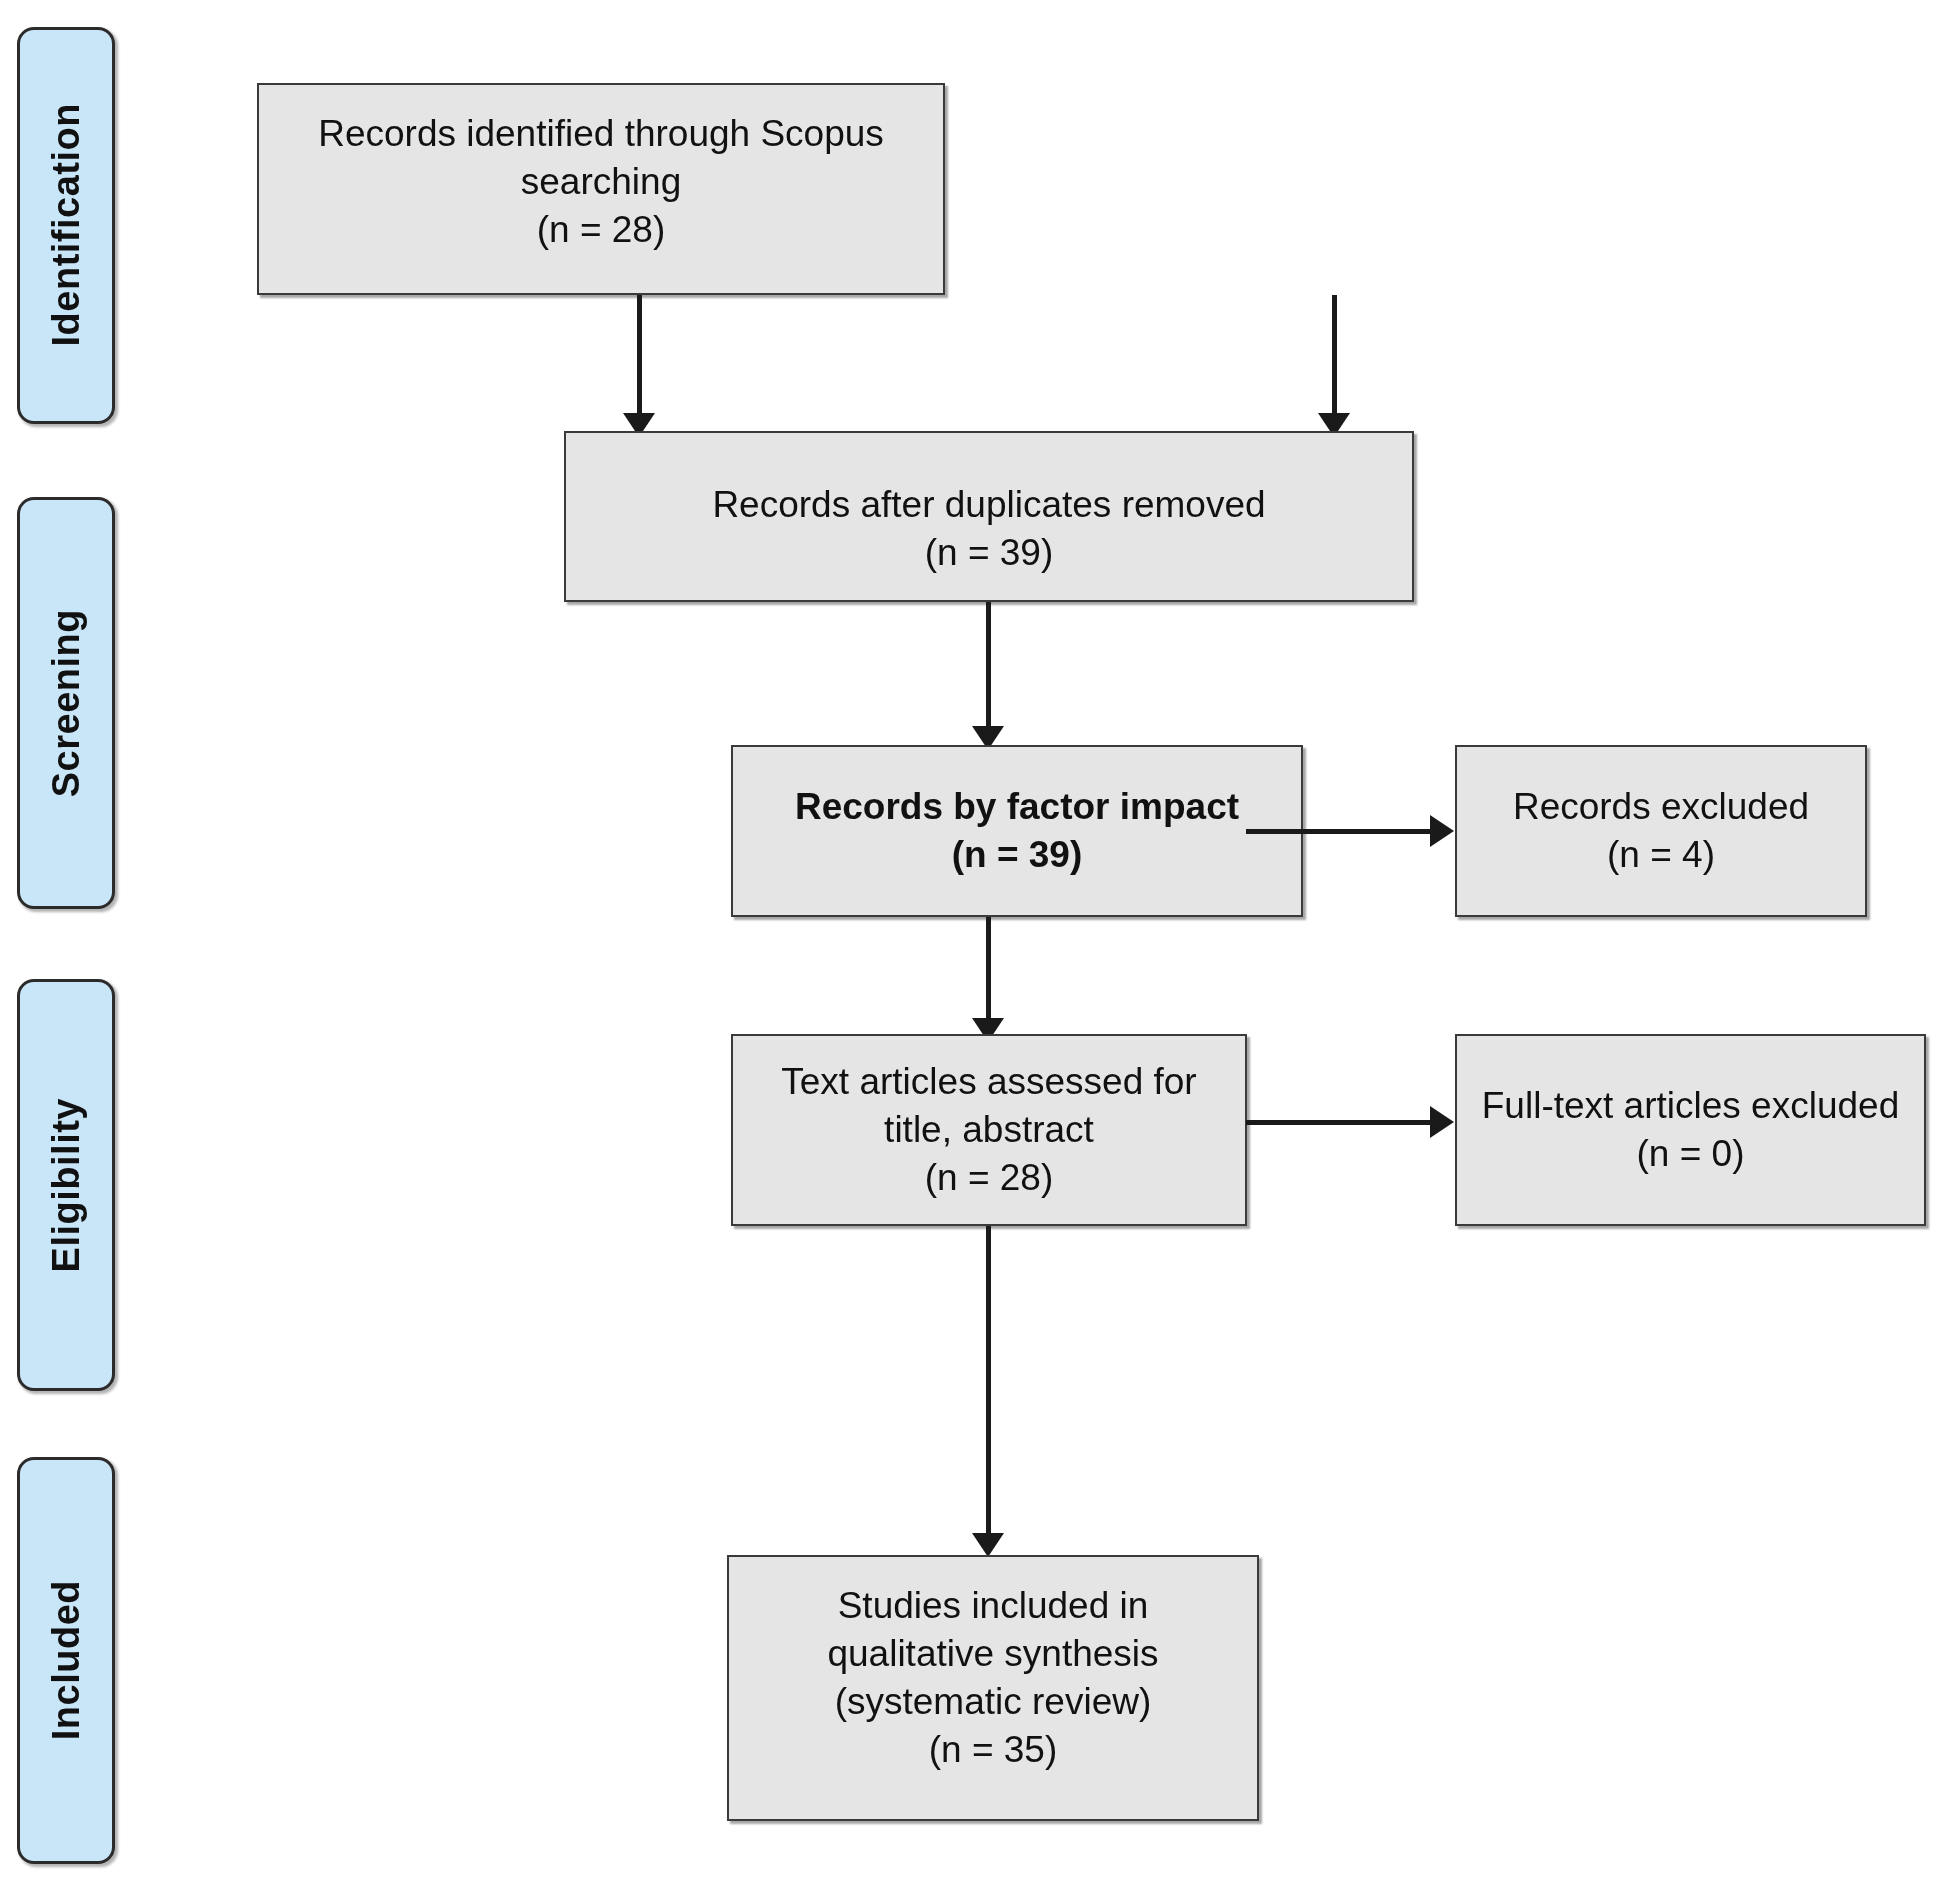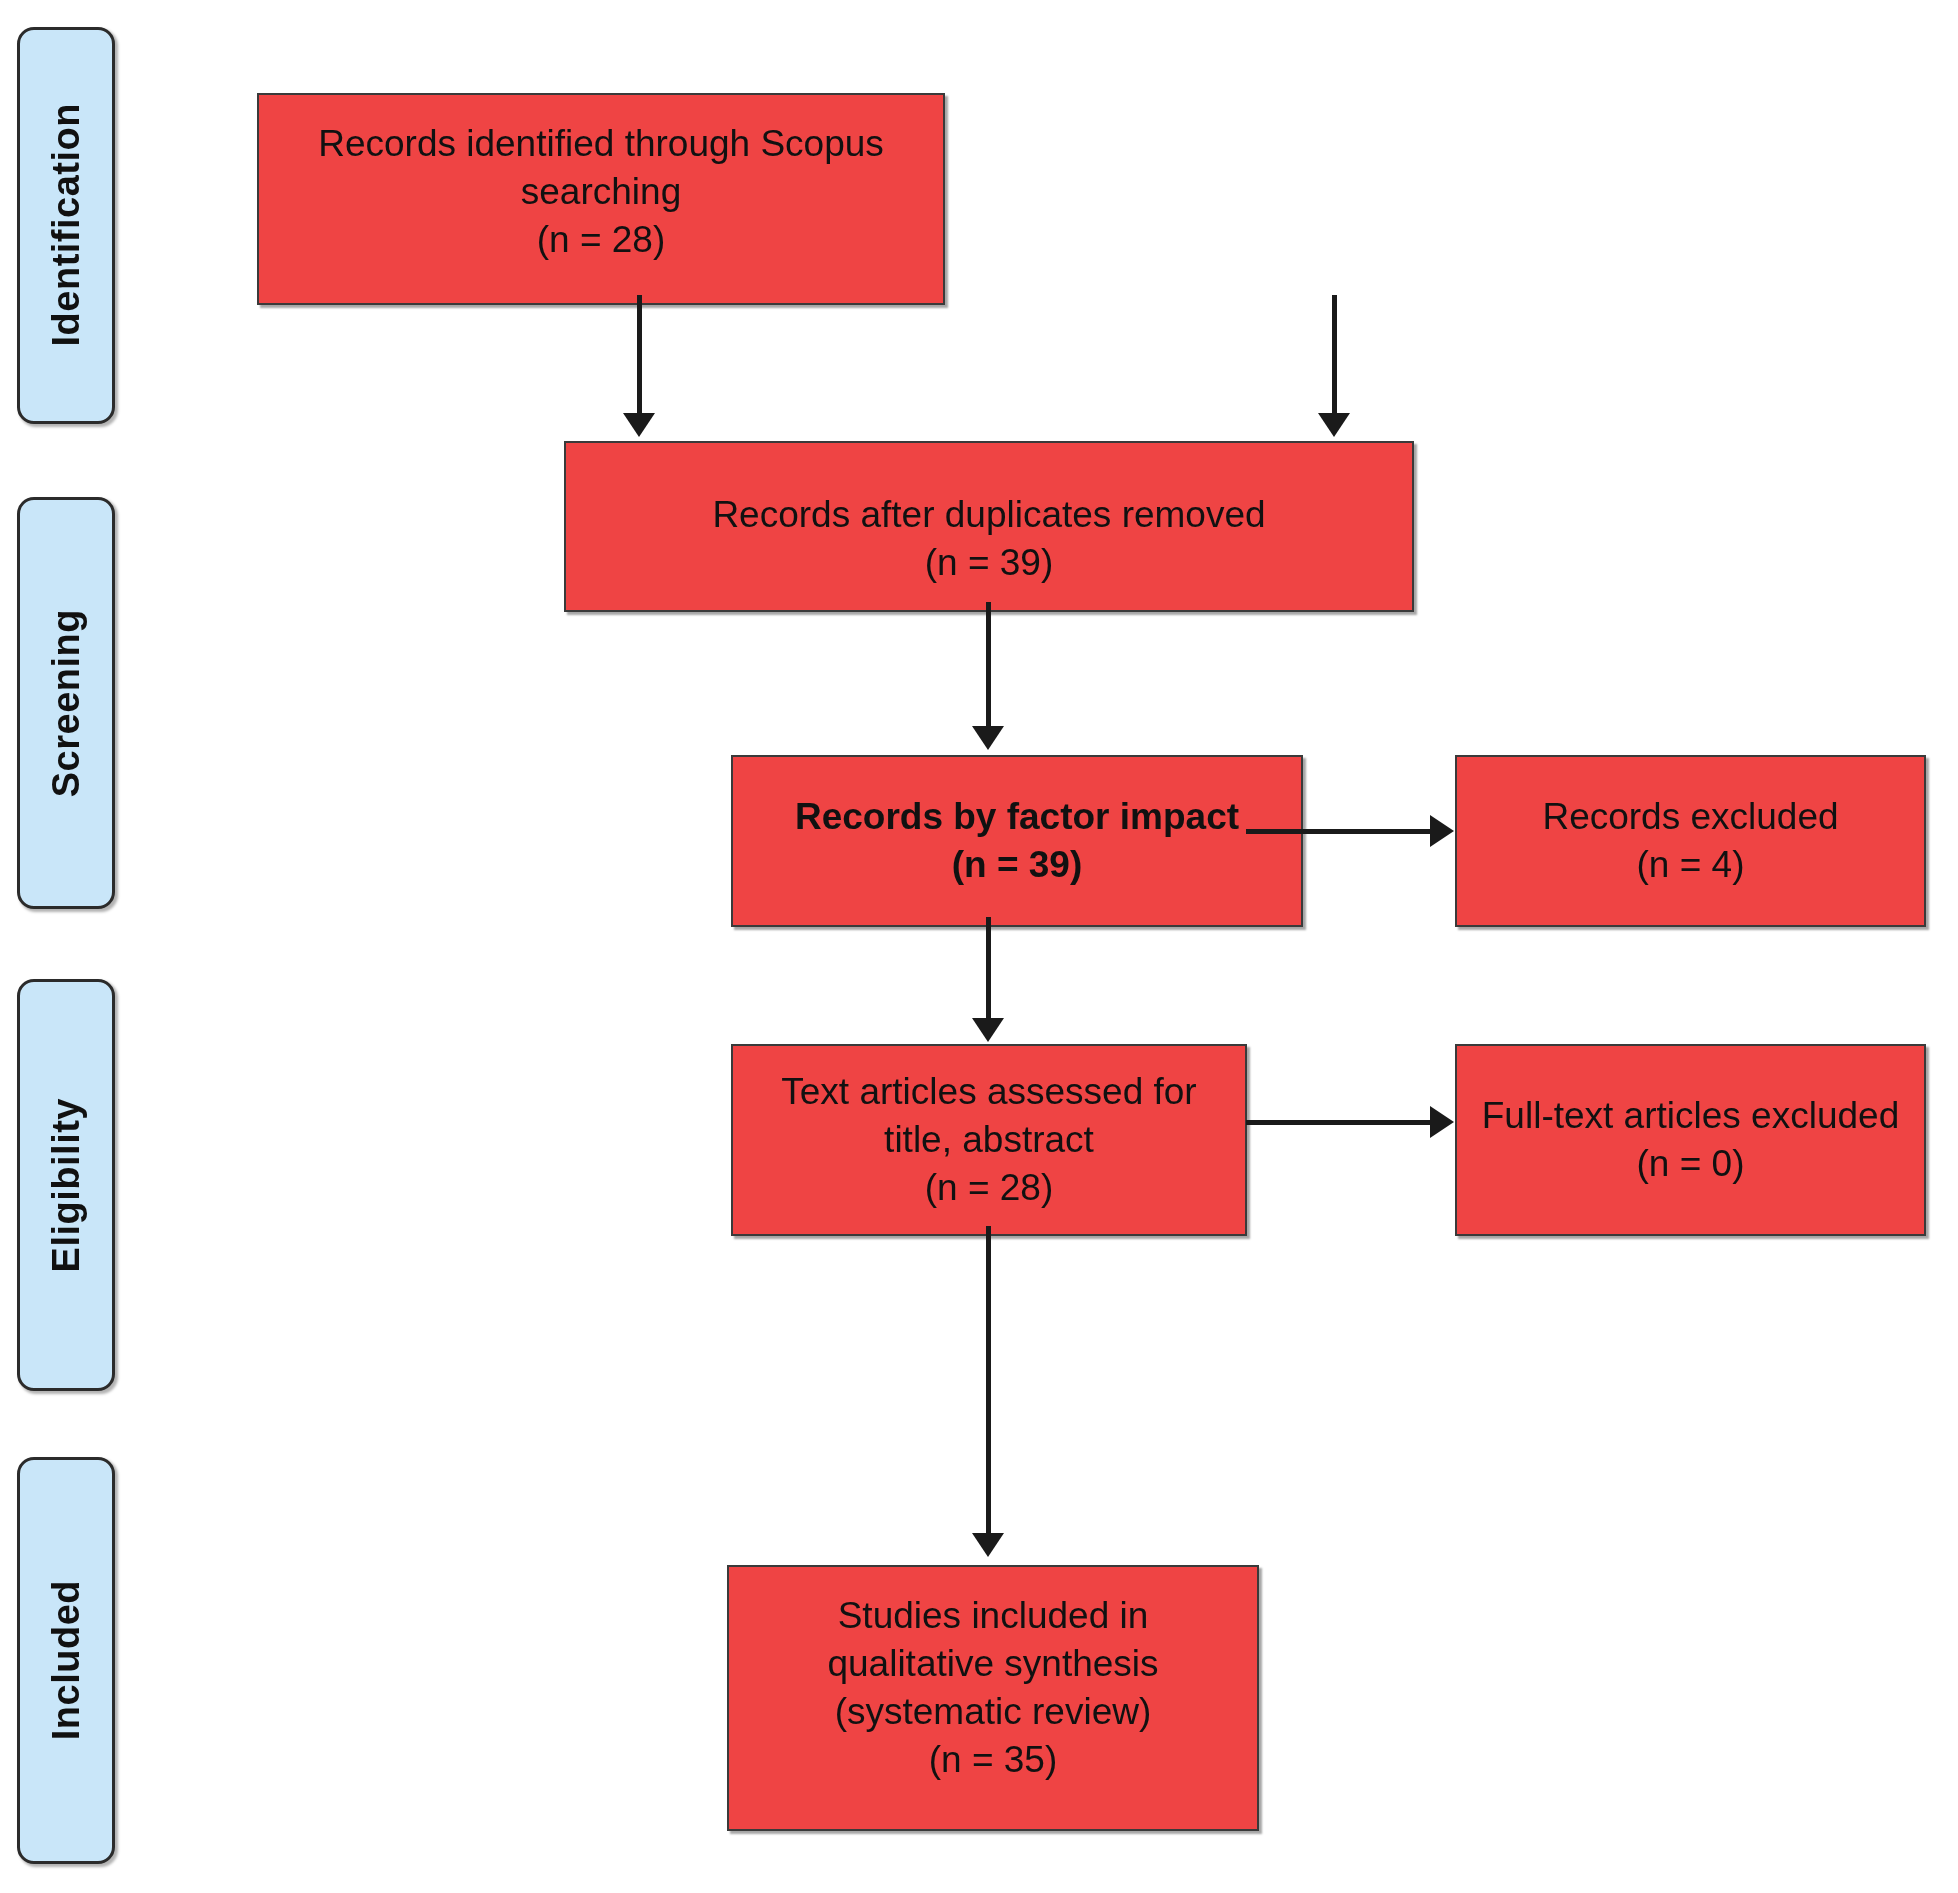--- a/index.html
+++ b/index.html
@@ -35,29 +35,28 @@
     font-size: 38px;
     letter-spacing: 0.5px;
     color: #111111;
     white-space: nowrap;
     line-height: 1;
   }
 
   
   .flow-box {
     position: absolute;
-    background: #ef4444;
+    background: #e5e5e5;
     border: 2.8px solid #3a3a3a;
     box-sizing: border-box;
     box-shadow: 2.8px 2.8px 1.9px rgba(0,0,0,0.35);
     display: flex;
     align-items: flex-start;
     justify-content: center;
     padding-top: 24.6px;
-    margin-top: 10px;
   }
   .flow-box .box-text {
     font-size: 37px;
     line-height: 1.30;
     color: #111111;
     text-align: center;
     white-space: pre-line;
     padding: 0 13.2px;
   }
   .flow-box.vcenter {
@@ -146,21 +145,21 @@
 
   <div class="flow-box vcenter" style="left:731px; top:745px; width:572px; height:172px;font-weight:bold;">
     <span class="box-text">Records by factor impact
 (n = 39)</span>
   </div>
 
   <div class="arrow-h" style="left:1246px; top:829px; width:187px;">
     <span class="head"></span>
   </div>
 
-  <div class="flow-box vcenter" style="left:1455px; top:745px; width:471px; height:172px;">
+  <div class="flow-box vcenter" style="left:1455px; top:745px; width:412px; height:172px;">
     <span class="box-text">Records excluded
 (n = 4)</span>
   </div>
 
   <div class="arrow-v" style="left:986px; top:917px; height:106px;">
     <span class="head"></span>
   </div>
 
   <div class="flow-box vcenter" style="left:731px; top:1034px; width:516px; height:192px;">
     <span class="box-text">Text articles assessed for

